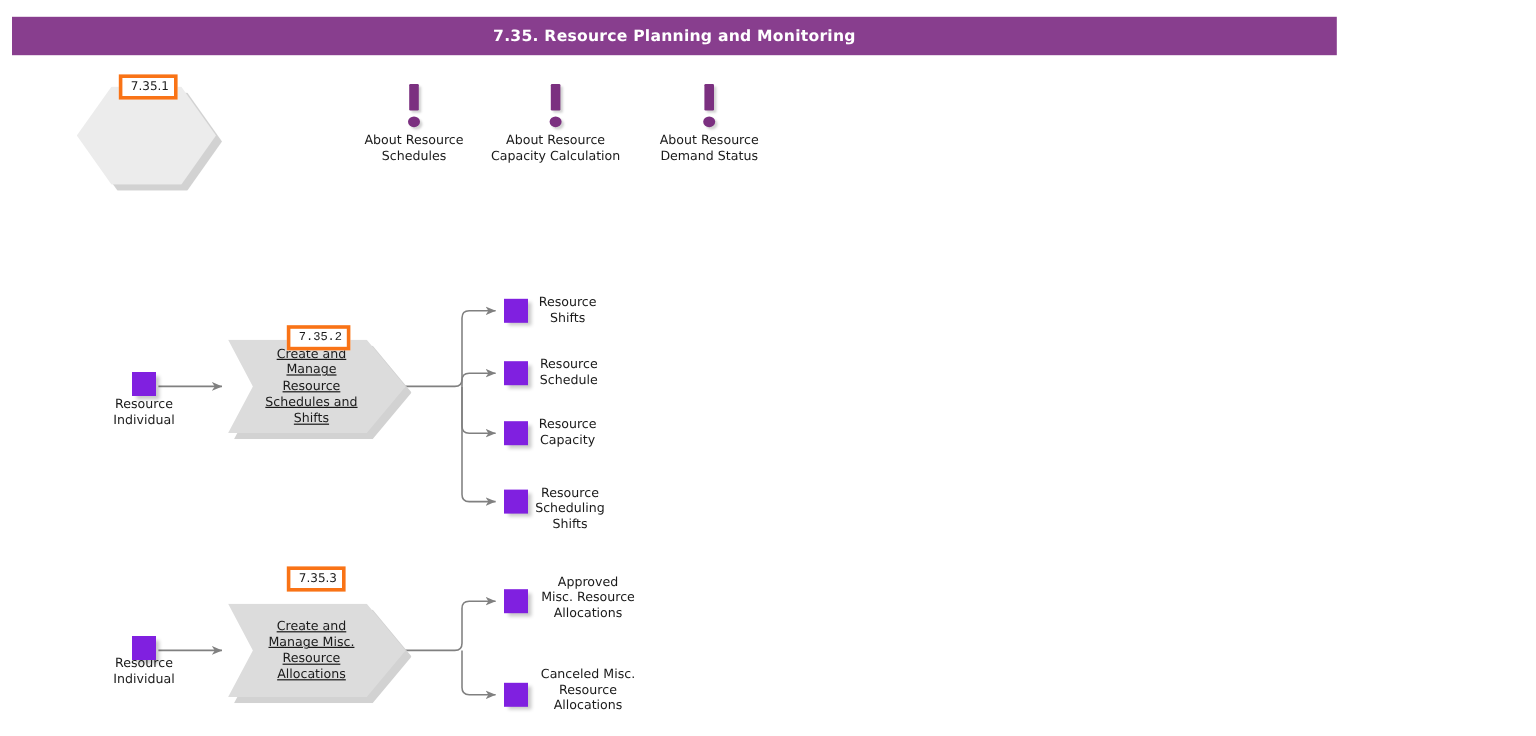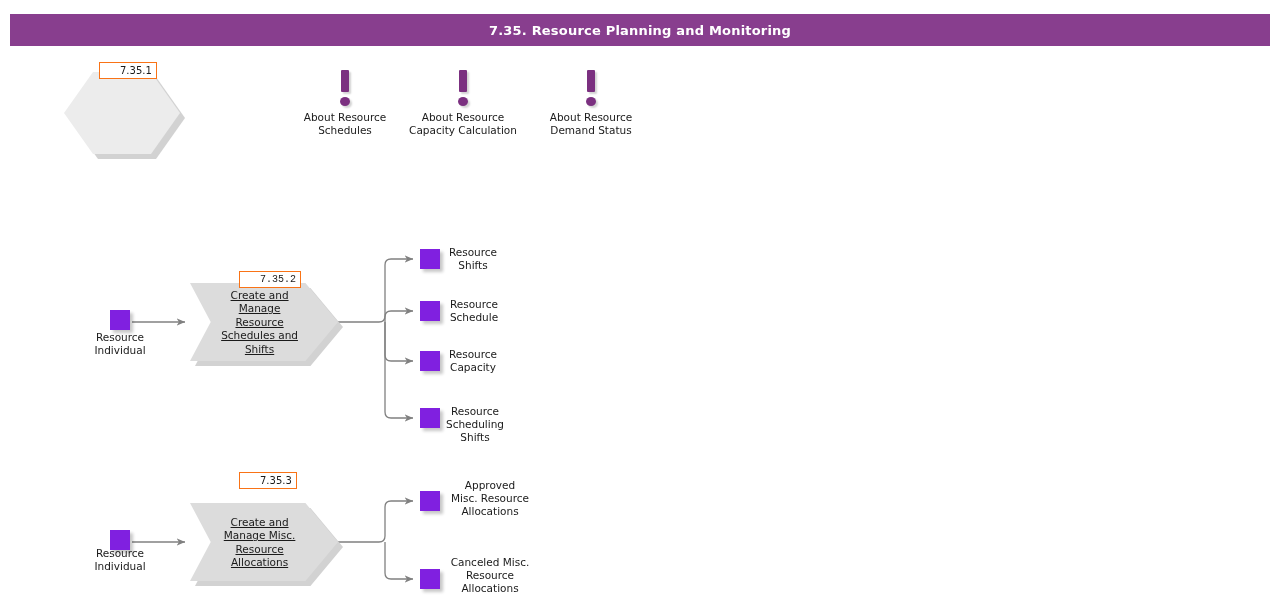--- a/index.html
+++ b/index.html
@@ -14,21 +14,21 @@
     overflow: hidden;
     font-family: "DejaVu Sans", "Liberation Sans", sans-serif;
     color: #1a1a1a;
   }
 
   
   .header-bar {
     position: absolute;
     left: 10px;
     top: 14px;
-    width: 1260px;
+    width: 1104px;
     height: 32px;
     background: #883e8e;
     color: #ffffff;
     font-size: 13px;
     font-weight: bold;
     display: flex;
     align-items: center;
     justify-content: center;
     letter-spacing: 0.2px;
   }
@@ -65,24 +65,24 @@
     text-align: center;
     font-size: 10.5px;
     line-height: 13px;
     color: #1a1a1a;
   }
 
   
   .id-badge {
     position: absolute;
     background: #ffffff;
-    border: 1px solid #f97316;
+    border: 3px solid #f97316;
     font-size: 10px;
     line-height: 13px;
-    padding: 1px 4px 1px 20px;
+    padding: 1px 4px 1px 7px;
     color: #1a1a1a;
     white-space: nowrap;
     z-index: 5;
   }
 
   
   .info-item { position: absolute; width: 140px; }
   .info-icon {
     position: relative;
     width: 140px;

